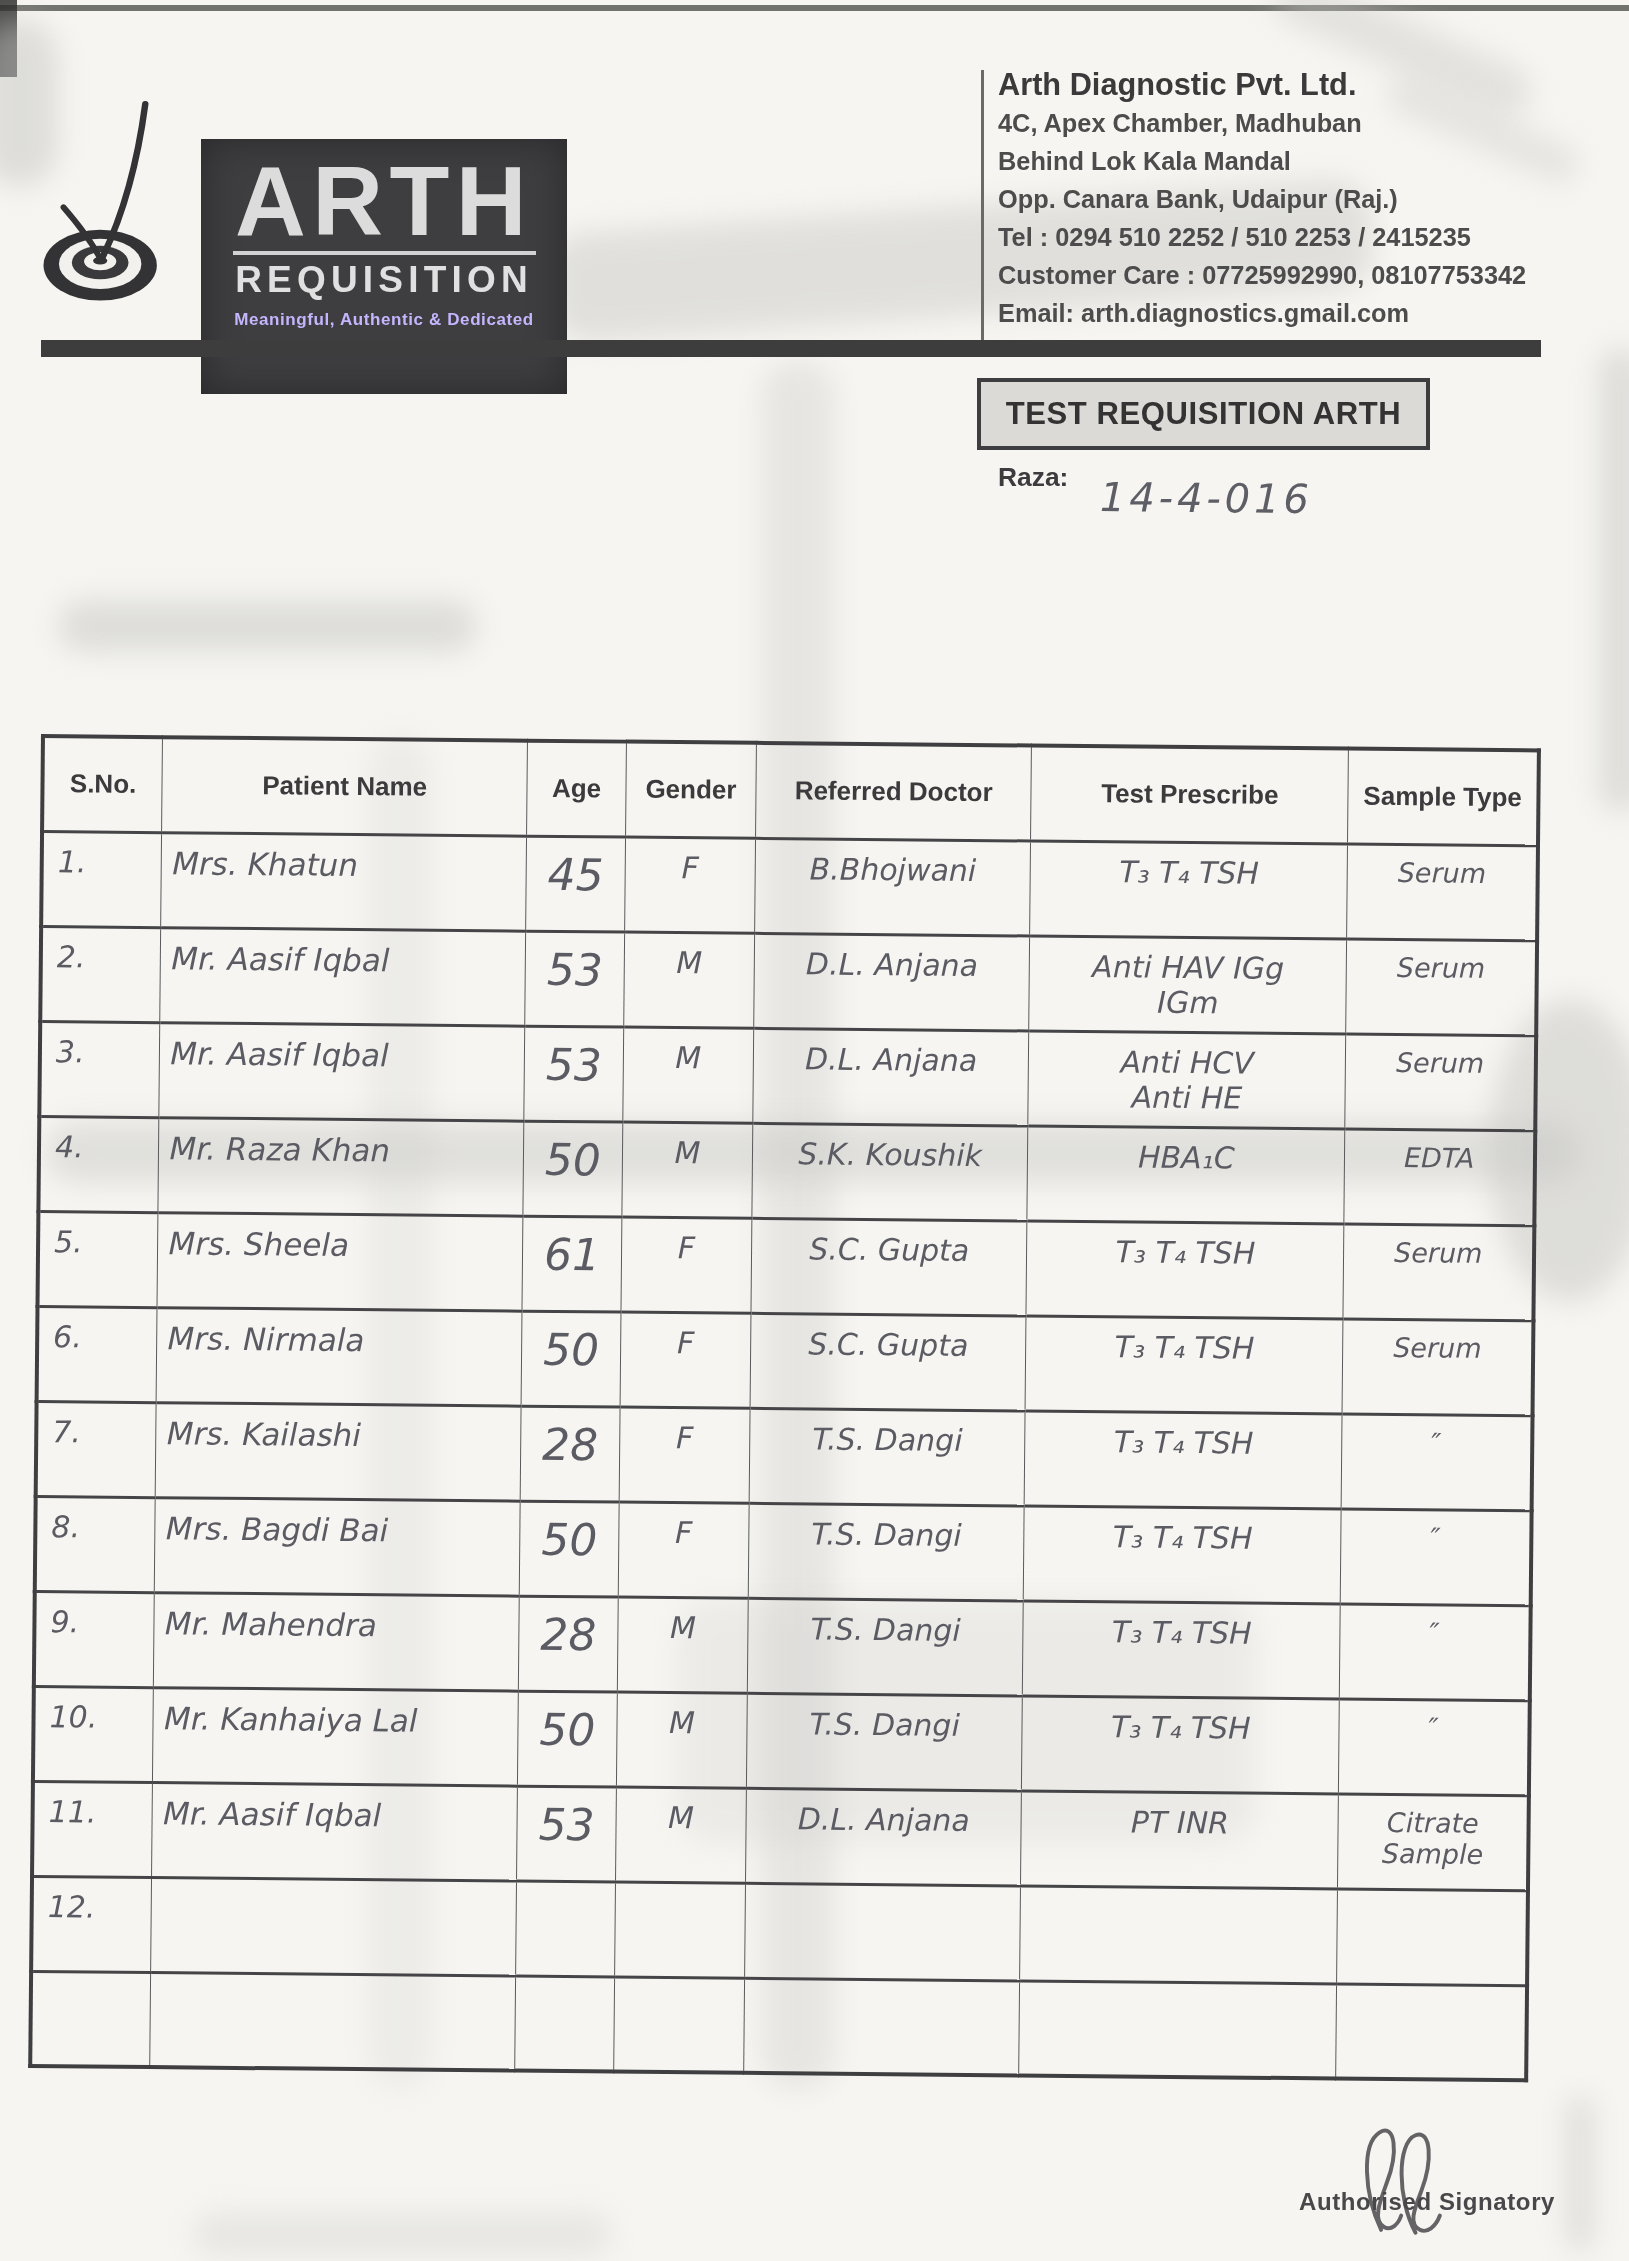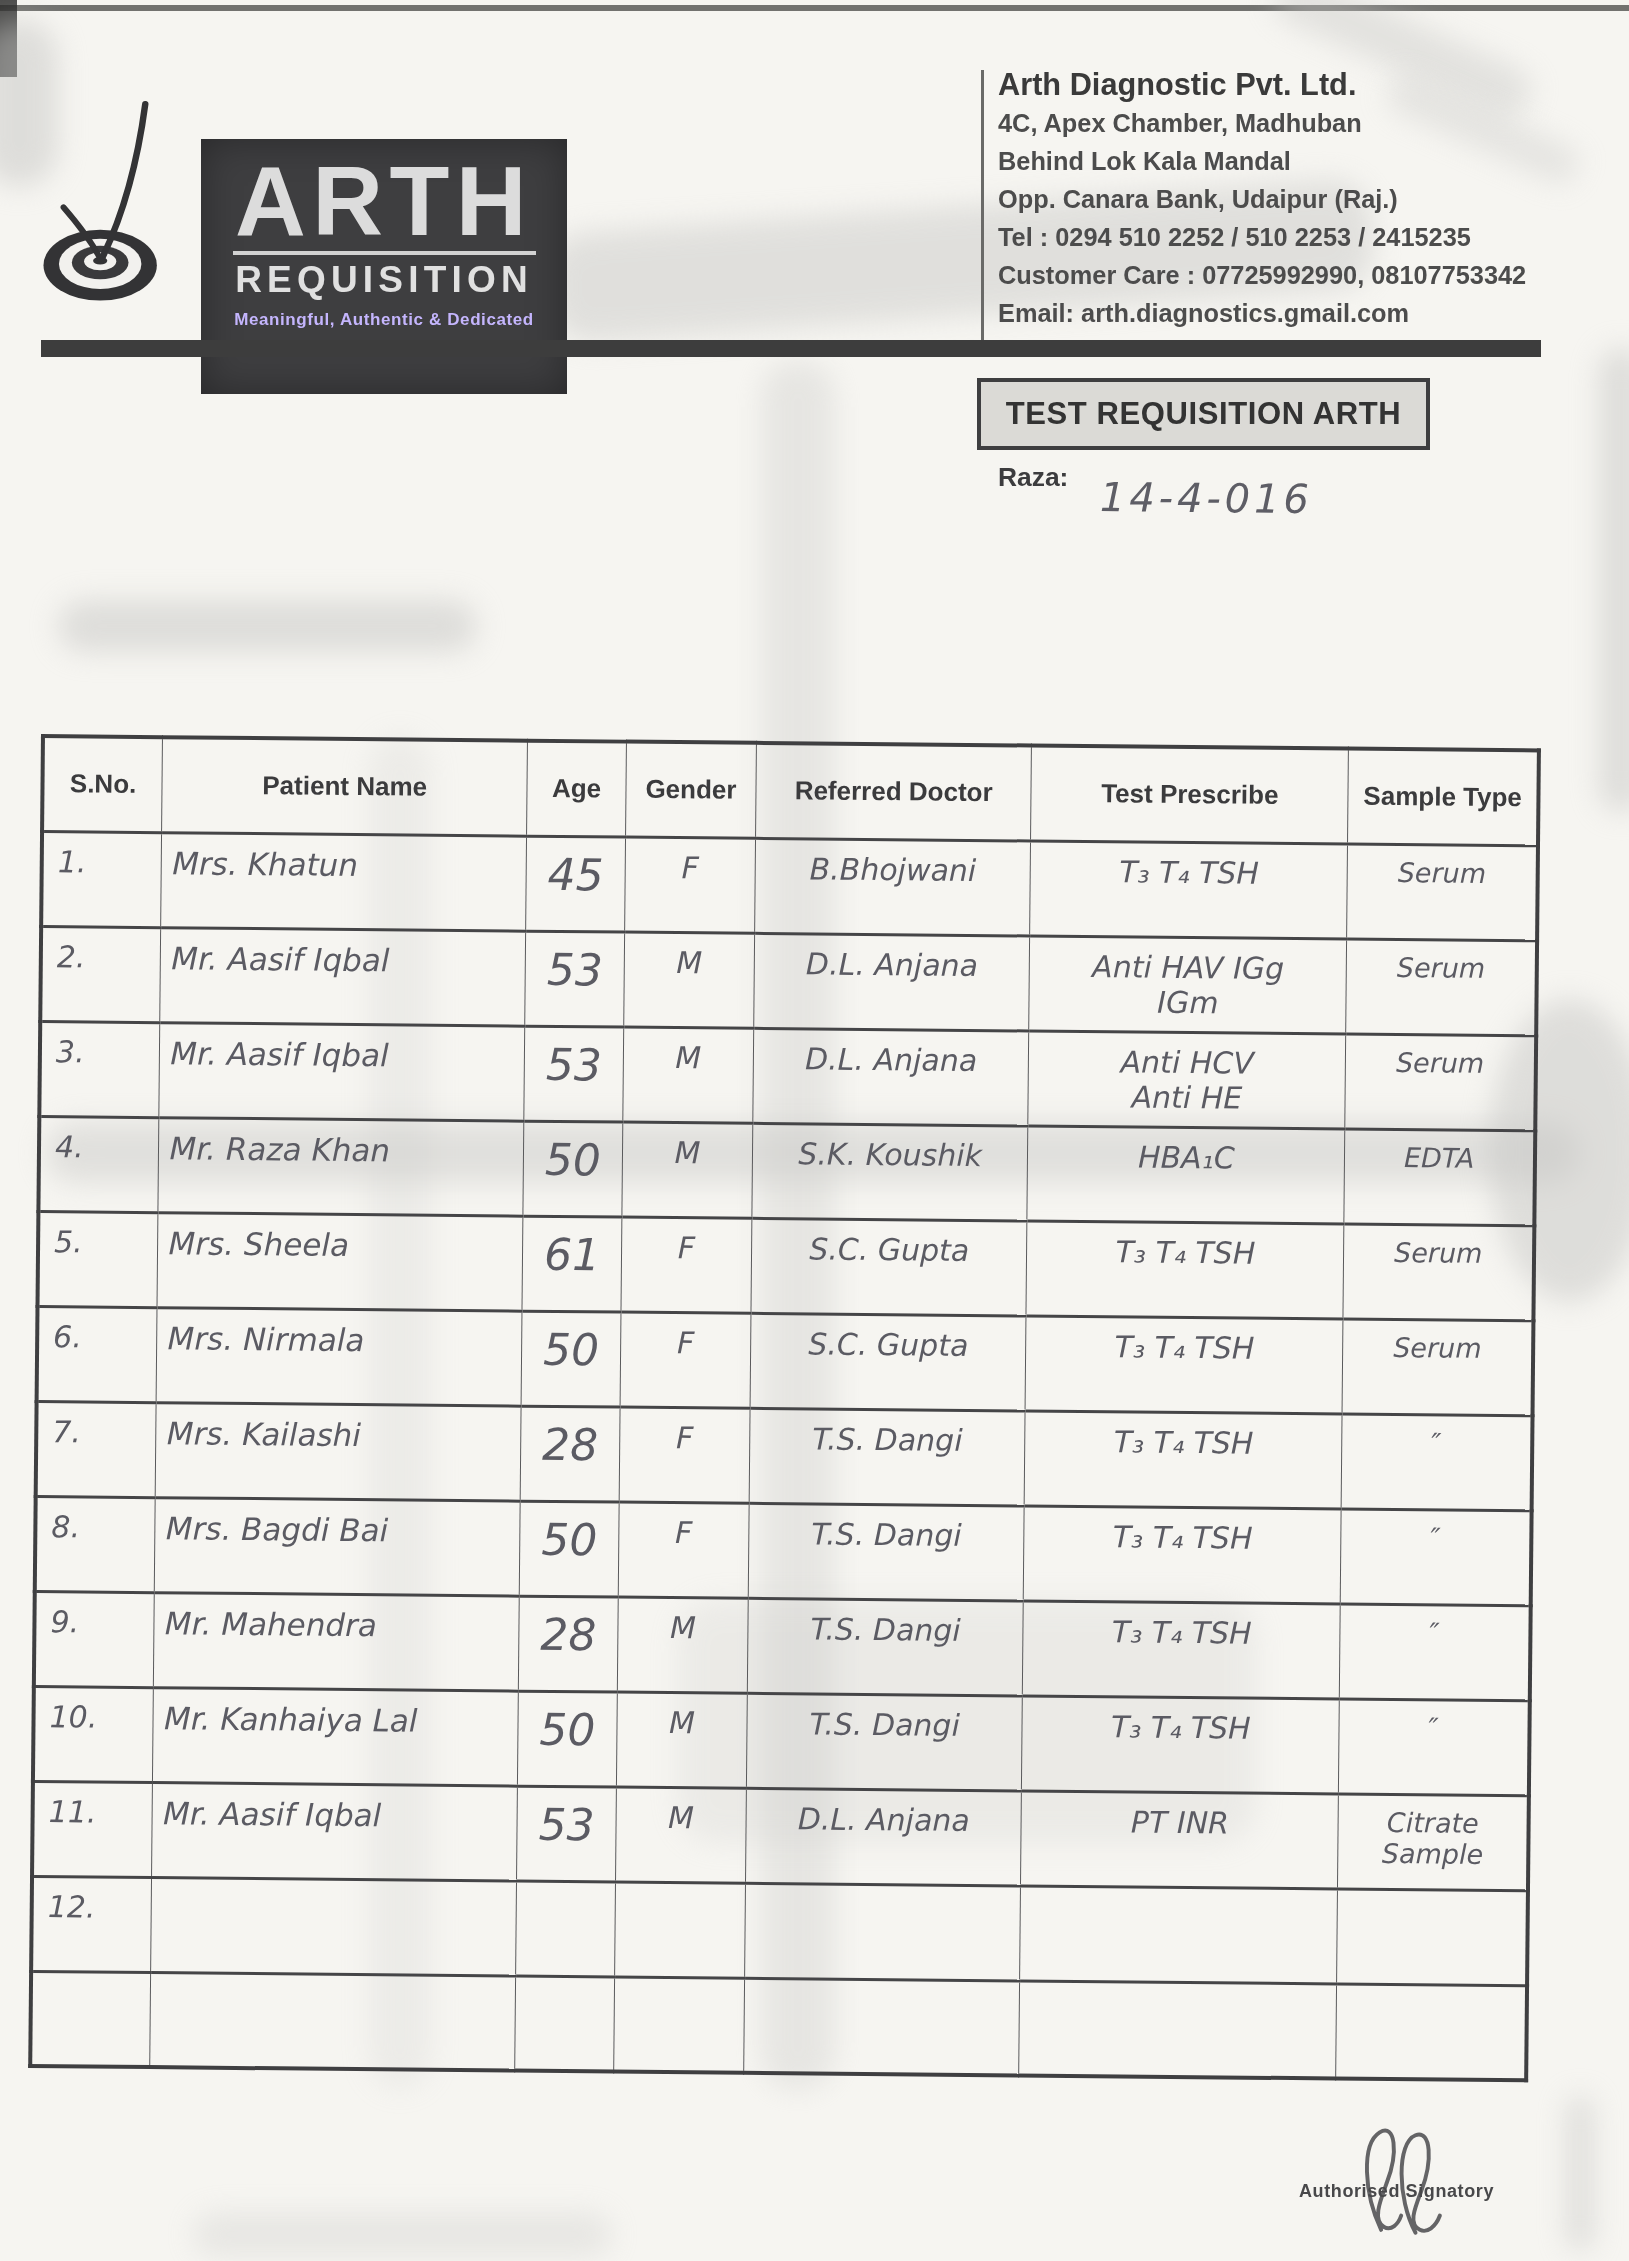--- a/index.html
+++ b/index.html
@@ -62,21 +62,21 @@
   td.c-sno { font-size:30px; padding-left:14px; }
   td.c-name { font-size:31px; padding-left:10.3px; }
   td.c-age { font-size:44px; text-align:center; }
   td.c-gender { font-size:30px; text-align:center; }
   td.c-doctor { font-size:30px; text-align:center; }
   td.c-test { font-size:30px; text-align:center; white-space:pre-line; line-height:35px; }
   td.c-sample { font-size:27px; text-align:center; }
   
   .sig-wrap { position:absolute; left:1290px; top:2108px; width:297px; height:129px; }
   .sig-scribble { position:absolute; left:64px; top:0px; }
-  .sig-text { position:absolute; left:9px; top:73px; font-size:18px; font-weight:bold; color:#48484a; letter-spacing:0.6px; }
+  .sig-text { position:absolute; left:9px; top:80px; font-size:24px; font-weight:bold; color:#48484a; letter-spacing:0.6px; }
 </style>
 </head>
 <body>
 
 <div class="page">
 
   <div class="scan-top-line"></div>
   <div class="scan-corner"></div>
   <div class="smudge" style="left:-19.3px; top:19.3px; width:77px; height:168px; opacity:.5;"></div>
   <div class="smudge" style="left:548px; top:206px; width:825px; height:110px; opacity:.45; transform:rotate(-4deg);"></div>

